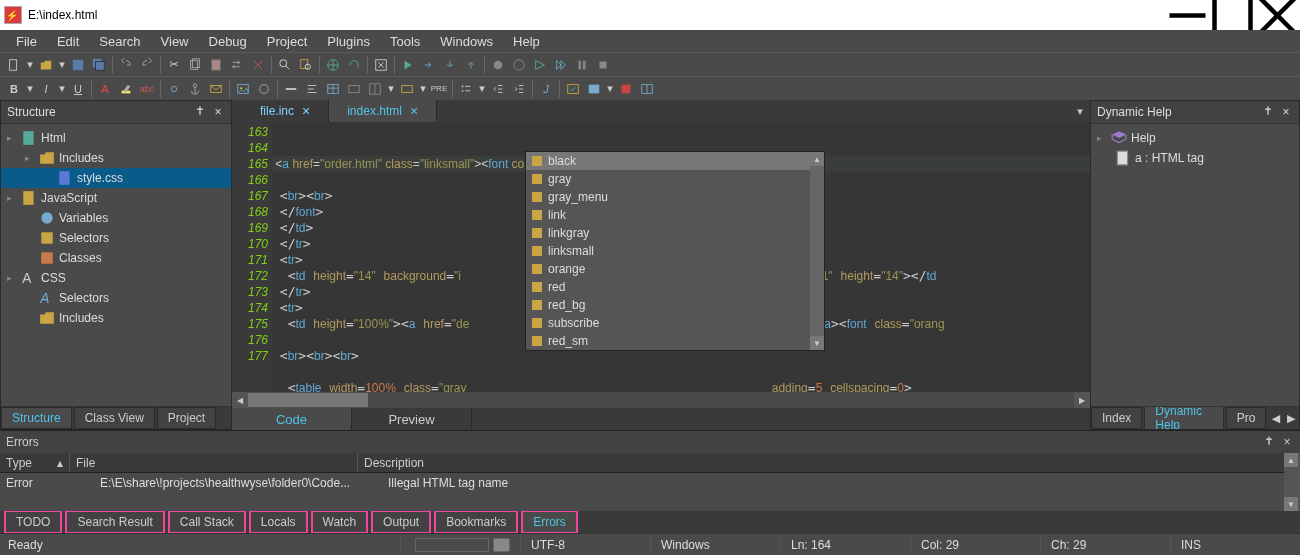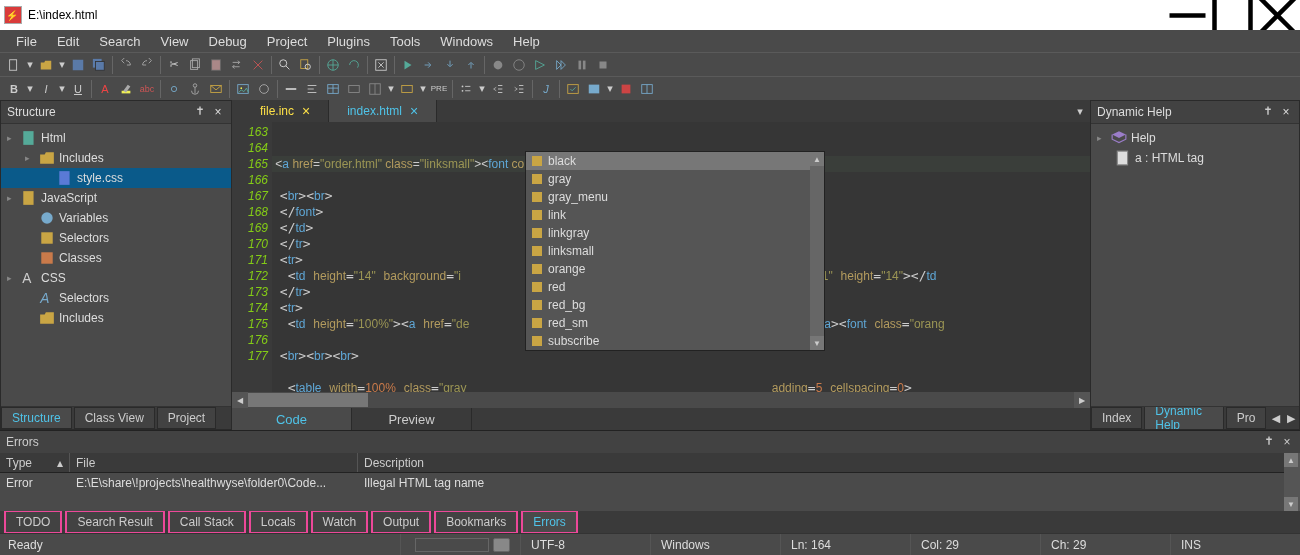--- a/index.html
+++ b/index.html
@@ -42,21 +42,21 @@
 .ind2 { padding-left: 42px; }
 
 
 .bottom-tabs { display: flex; height: 22px; background: #3a3a3a; align-items: center; overflow:hidden;}
 .btab { padding: 3px 10px; background: #424242; border: 1px solid #2a2a2a; color: #ccc; margin-right: 2px; font-size: 12px; }
 .btab.active { color: #4fc3e8; background:#4a4a4a; }
 
 
 .editor-area { flex: 1; display: flex; flex-direction: column; min-width: 0; }
 .editor-tabs { height: 22px; display: flex; background: #3a3a3a; align-items: stretch; padding-left: 10px; }
-.etab { display: flex; align-items: center; padding: 0 18px; color: #fde047; border-right: 1px solid #2a2a2a; gap: 8px; font-size: 13px; }
+.etab { display: flex; align-items: center; padding: 0 18px; color: #7dd3fc; border-right: 1px solid #2a2a2a; gap: 8px; font-size: 13px; }
 .etab.active { background: #4a4a4a; color: #4fc3e8; }
 .etab-close { font-size: 14px; }
 .editor-tabs-spacer { flex: 1; }
 .editor-body { flex: 1; display: flex; background: #363636; position: relative; min-height: 0; }
 .gutter { width: 40px; background: #3a3a3a; text-align: right; padding-right: 4px; color: #84cc16; font-family: Consolas, monospace; font-size: 13px; line-height: 16px; padding-top: 2px; font-style: italic; }
 .code { flex: 1; font-family: Consolas, monospace; font-size: 13px; line-height: 16px; color: #ccc; white-space: pre; padding-top: 2px; overflow: hidden; position:relative;}
 .hl-tag { color: #5fa7d6; }
 .hl-attr { color: #b39b5e; }
 .hl-str { color: #9b9554; }
 .hl-txt { color: #ccc; }
@@ -664,29 +664,29 @@
               </svg>
             </span>
             <span>red_bg</span>
           </div>
           <div class="ac-item">
             <span class="ac-icon">
               <svg viewBox="0 0 14 14">
                 <rect x="2" y="2" width="10" height="10" fill="#c9a544"></rect>
               </svg>
             </span>
+            <span>subscribe</span>
+          </div>
+          <div class="ac-item">
+            <span class="ac-icon">
+              <svg viewBox="0 0 14 14">
+                <rect x="2" y="2" width="10" height="10" fill="#c9a544"></rect>
+              </svg>
+            </span>
             <span>red_sm</span>
-          </div>
-          <div class="ac-item">
-            <span class="ac-icon">
-              <svg viewBox="0 0 14 14">
-                <rect x="2" y="2" width="10" height="10" fill="#c9a544"></rect>
-              </svg>
-            </span>
-            <span>subscribe</span>
           </div>
           <div class="ac-scroll">
           <div class="ac-scroll-btn">▲</div>
           <div class="ac-scroll-mid"></div>
           <div class="ac-scroll-btn">▼</div>
         </div>
       </div>
     </div>
     <div class="editor-scroll-h">
       <div class="scroll-arrow">◀</div>
@@ -755,21 +755,21 @@
     <div class="errors-grid-header">
       <div class="egh-cell" style="width:70px;">
           <span>Type</span> 
           <span style="margin-left:auto;">▴</span>
         </div>
       <div class="egh-cell" style="width:288px;">File</div>
       <div class="egh-cell" style="flex:1;">Description</div>
     </div>
     <div class="errors-row">
       <div class="er-cell" style="width:70px;">Error</div>
-      <div class="er-cell" style="width:288px;">E:\E\share\!projects\healthwyse\folder0\Code...</div>
+      <div class="er-cell" style="width:288px;margin-left:24px;">E:\E\share\!projects\healthwyse\folder0\Code...</div>
       <div class="er-cell" style="flex:1;">Illegal HTML tag name</div>
     </div>
     <div class="err-scroll-v">
       <div class="ac-scroll-btn">▲</div>
       <div style="flex:1"></div>
       <div class="ac-scroll-btn">▼</div>
     </div>
   </div>
   <div class="errors-tabs">
     <div class="errtab">TODO</div>

